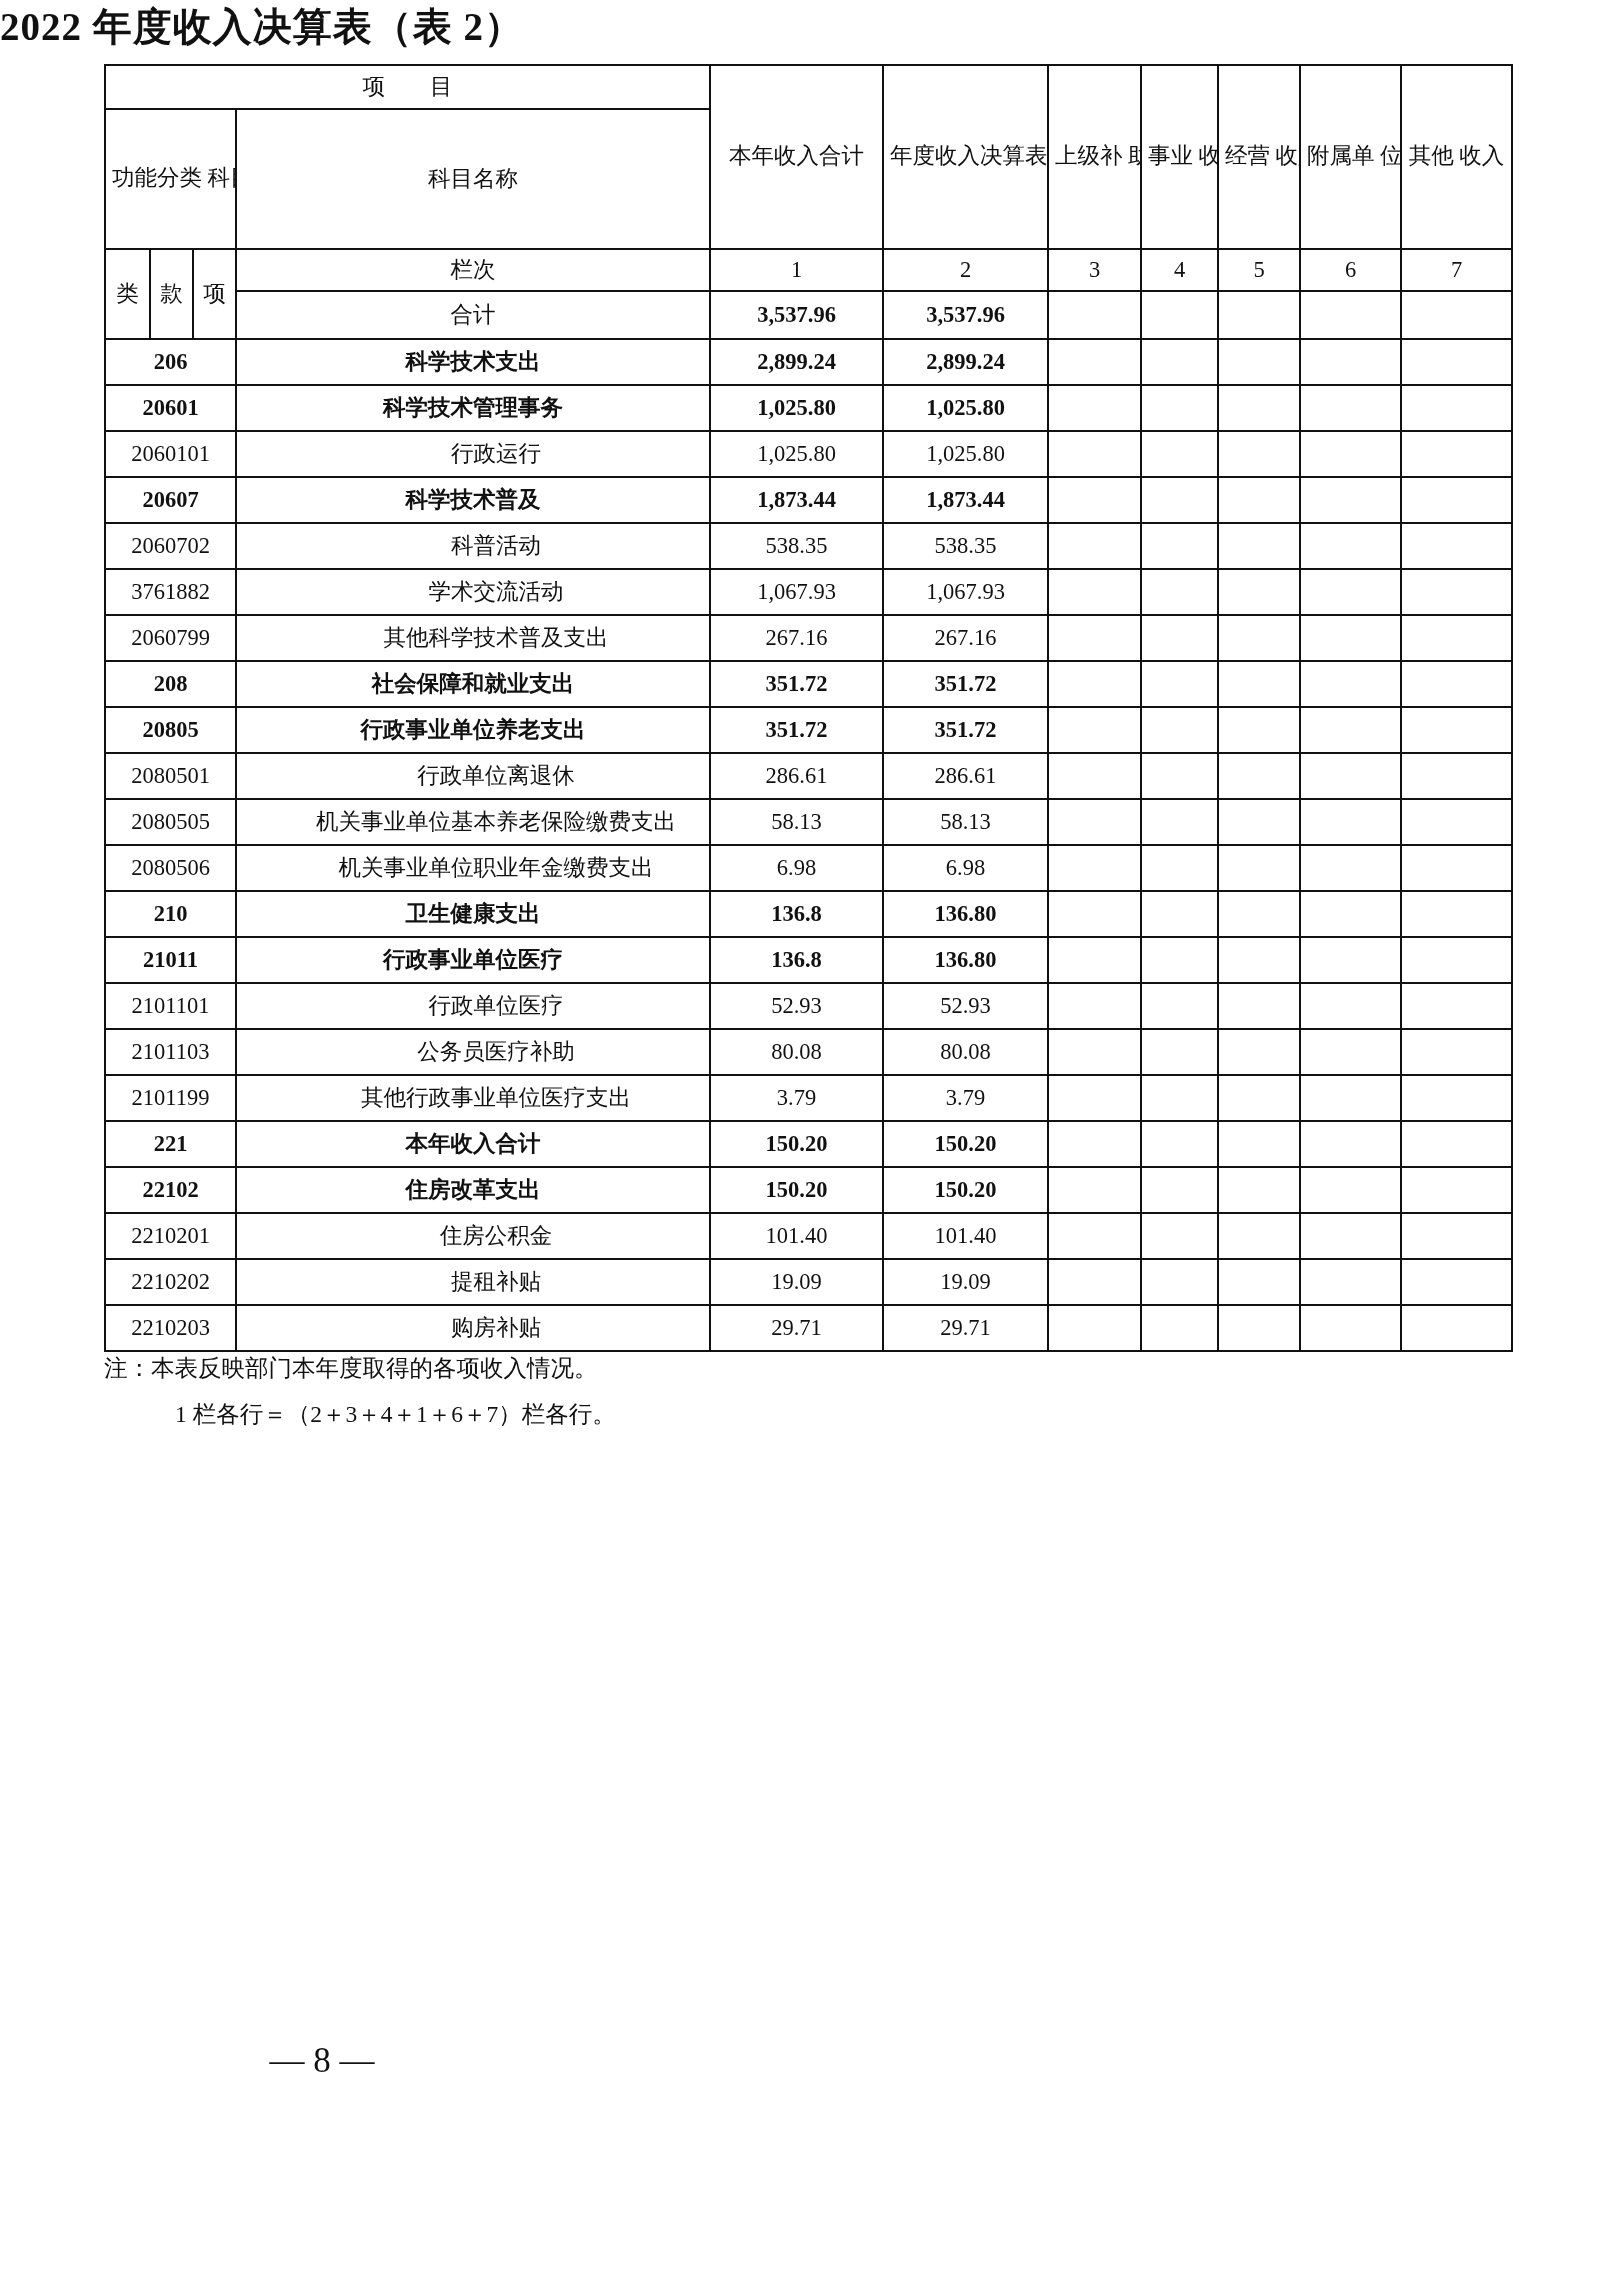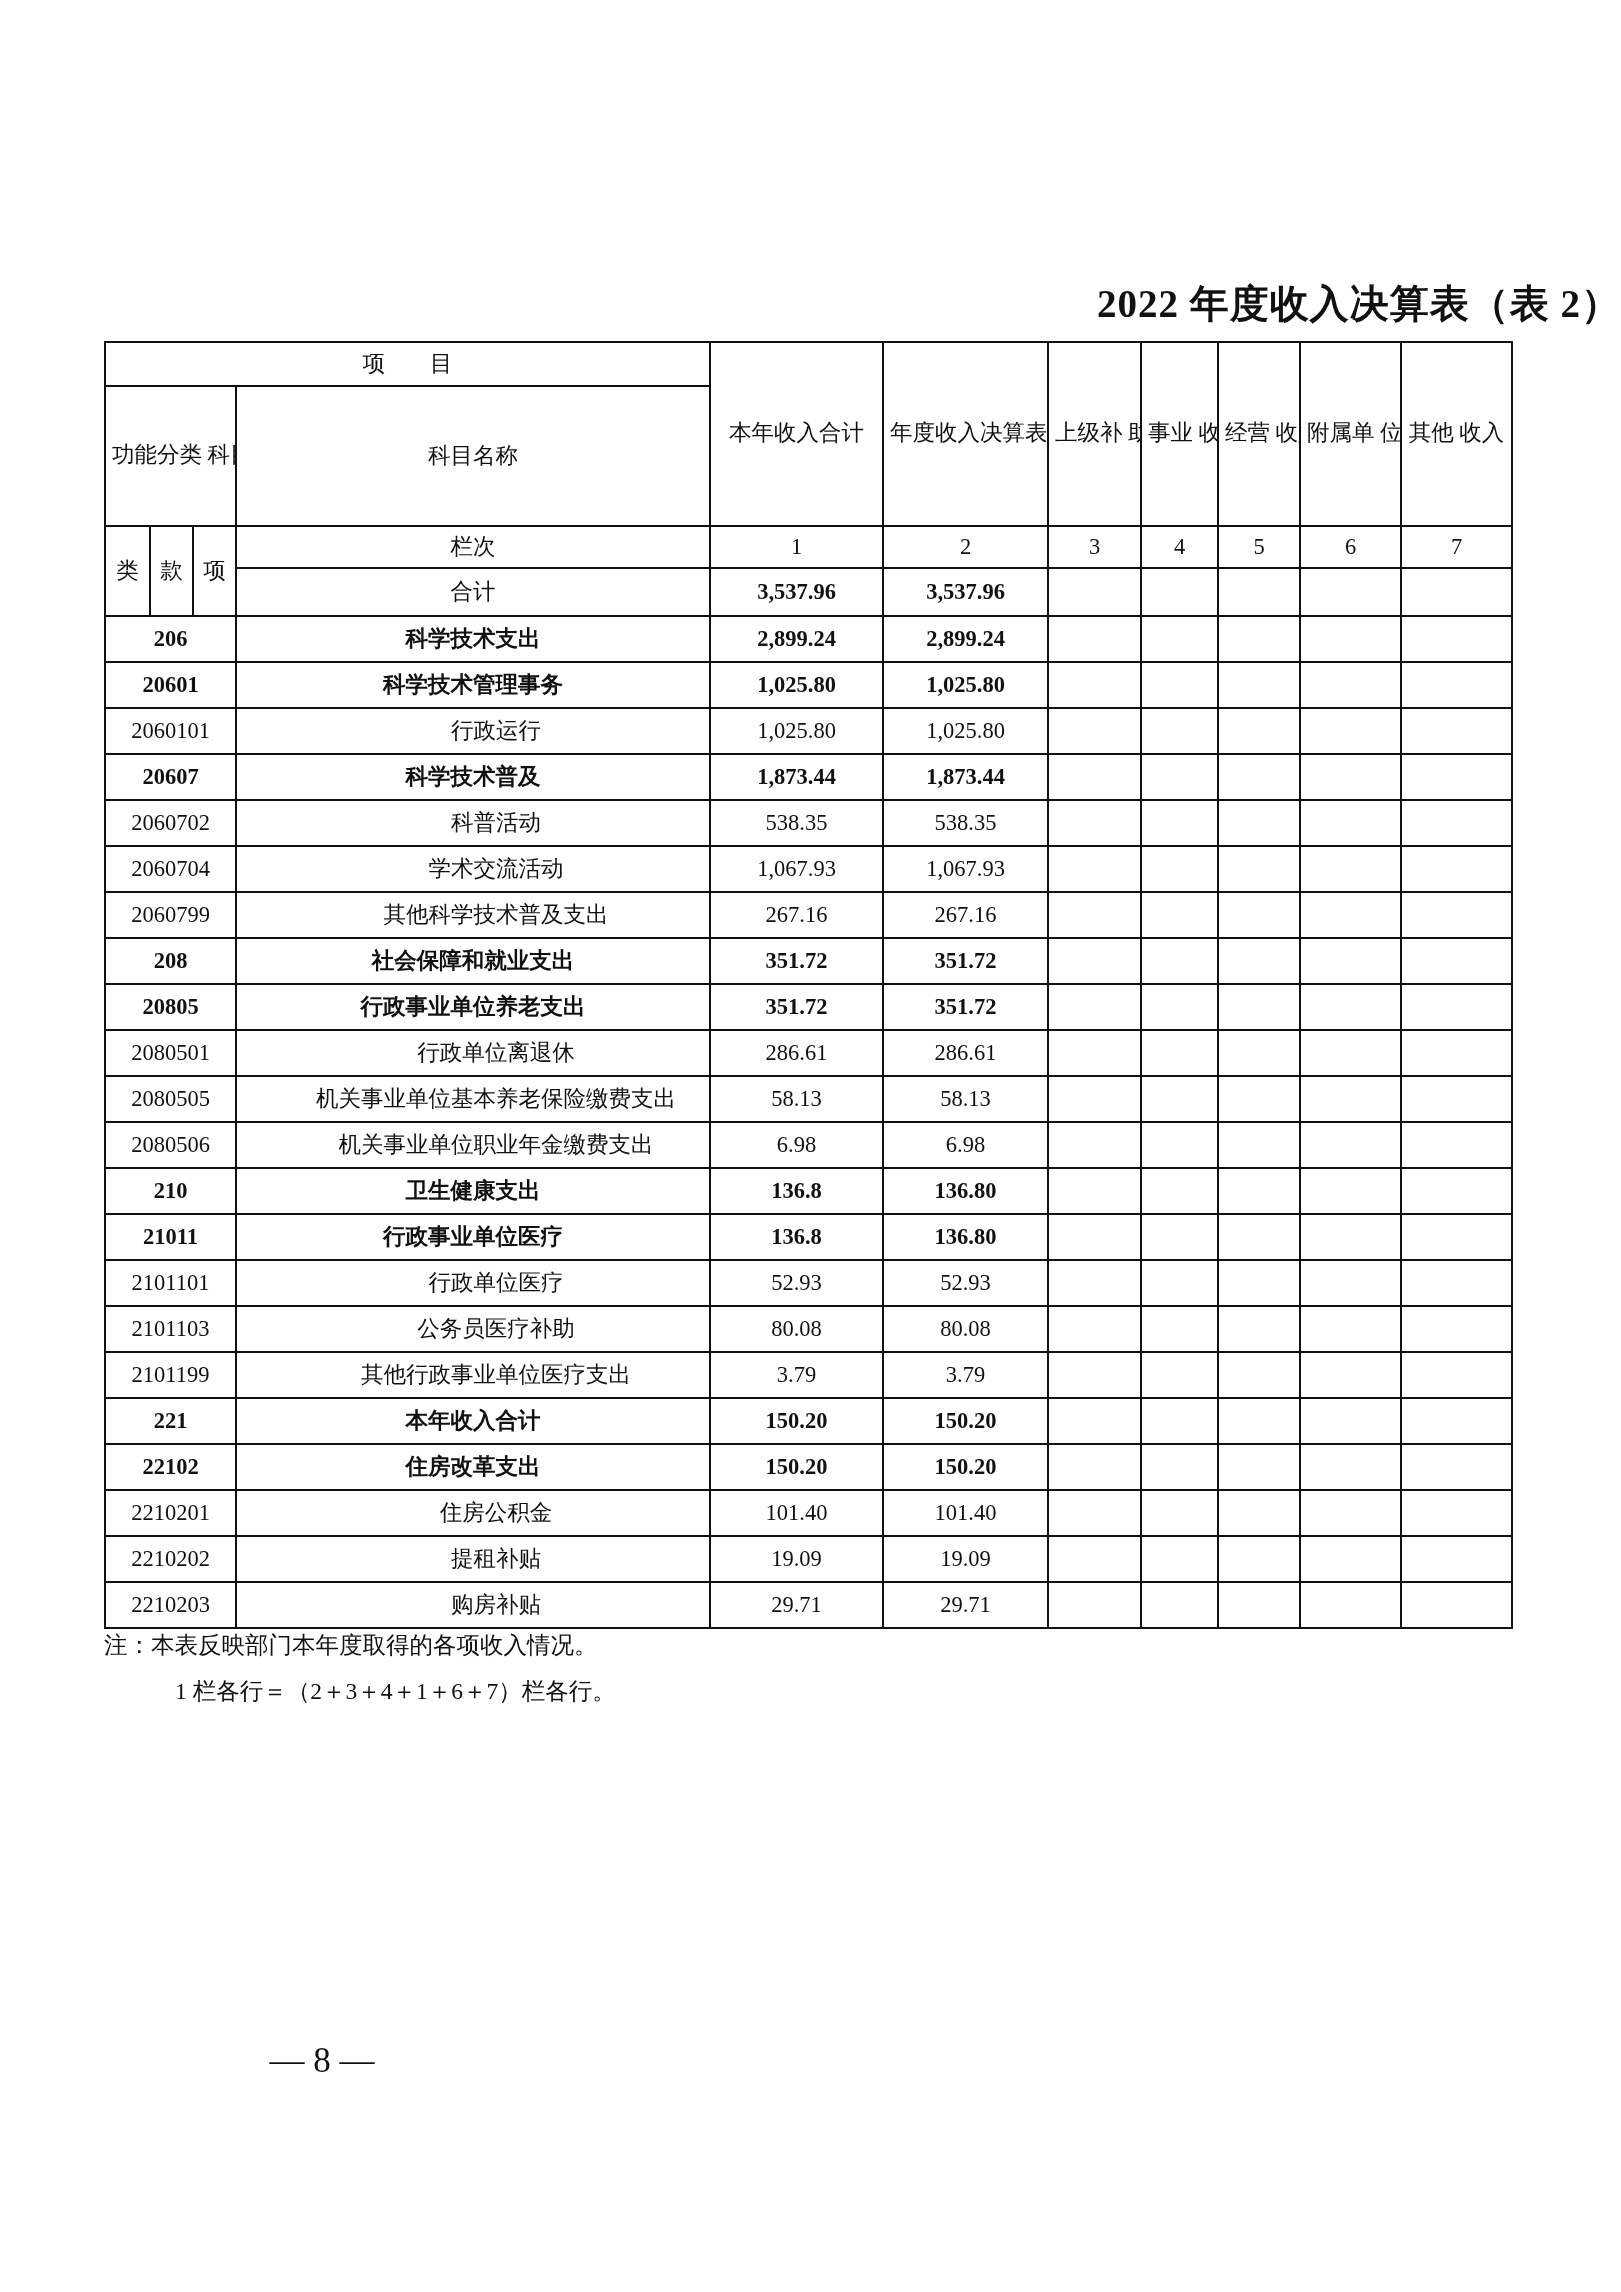--- a/index.html
+++ b/index.html
@@ -6,22 +6,21 @@
   .page {
     position:relative;
     width:1621px; height:2293px;
     background:#ffffff;
     font-family:"Liberation Serif","DejaVu Serif",serif;
     color:#111;
     overflow:hidden;
   }
   .title {
     margin:0;
-    padding-top:277px;
-    text-align:right;
+    text-align:left;
     font-size:39px;
     font-weight:bold;
     letter-spacing:1px;
   }
   .content { margin-left:104px; width:1407px; }
   .meta {
     display:flex;
     justify-content:space-between;
     align-items:flex-end;
     margin-top:25.5px;
@@ -185,21 +184,21 @@
             <td class="name">科普活动</td>
             <td class="num">538.35</td>
             <td class="num">538.35</td>
             <td></td>
             <td></td>
             <td></td>
             <td></td>
             <td></td>
           </tr>
           <tr class="detail-row">
-            <td class="code" colspan="3">2060704</td>
+            <td class="code" colspan="3">3761882</td>
             <td class="name">学术交流活动</td>
             <td class="num">1,067.93</td>
             <td class="num">1,067.93</td>
             <td></td>
             <td></td>
             <td></td>
             <td></td>
             <td></td>
           </tr>
           <tr class="detail-row">

